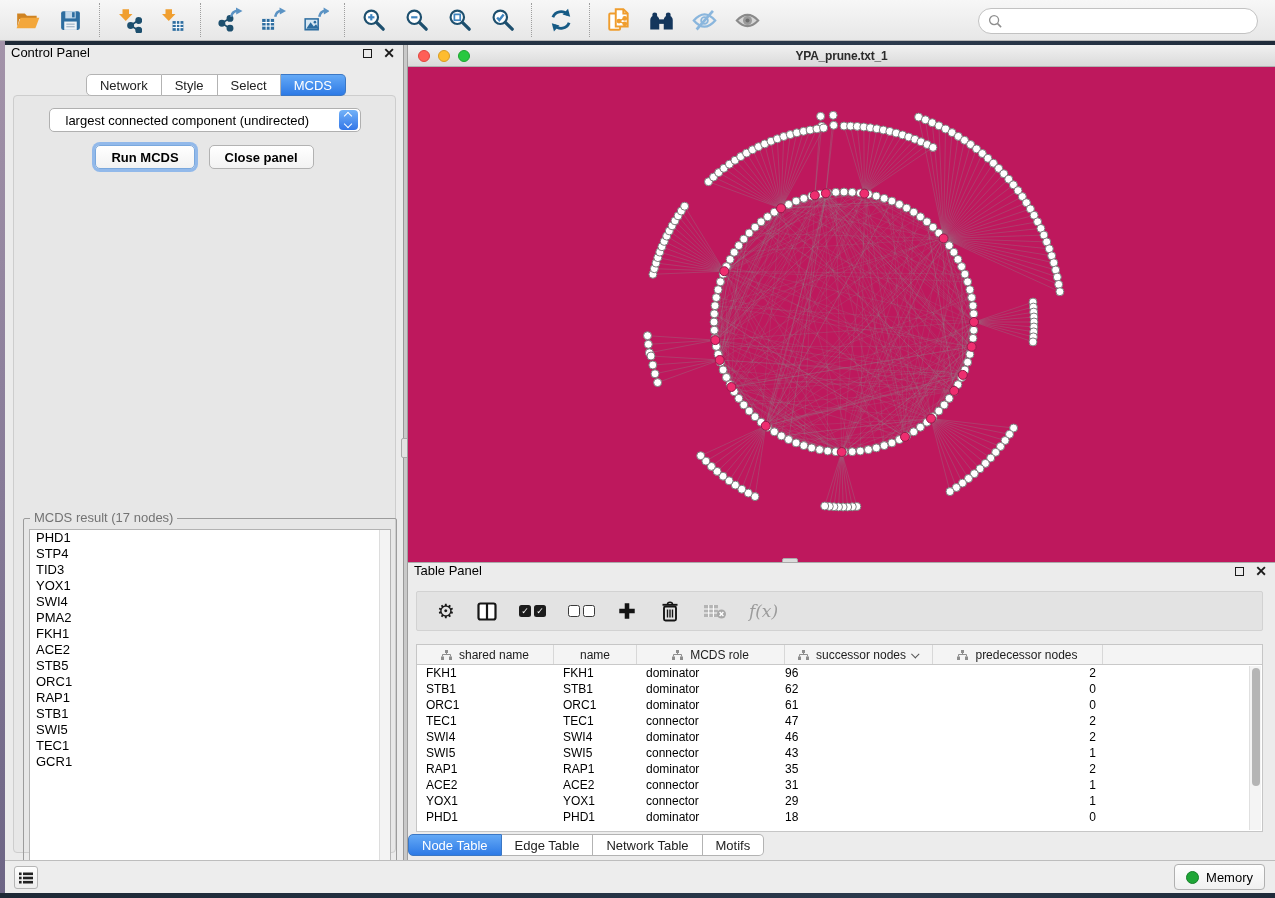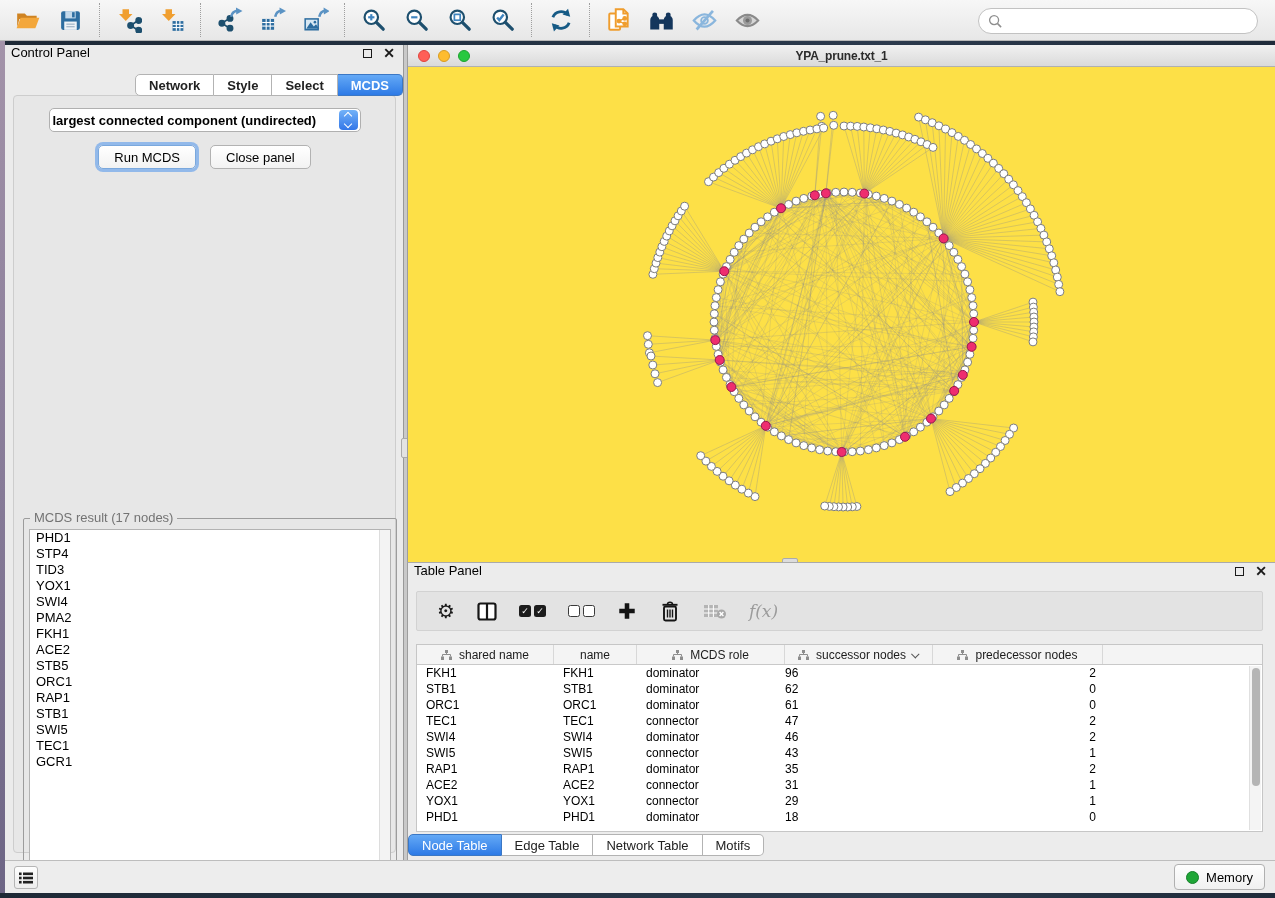--- a/index.html
+++ b/index.html
@@ -26,56 +26,56 @@
     background:linear-gradient(#a393a9,#8d809c 40%,#6d6585); }
 
   
   .control-panel { position:absolute; left:5px; top:45px; width:399px; height:815px;
     background:#ebebeb; border-right:1px solid #999; }
   .panel-header { height:26px; display:flex; align-items:flex-start; padding:0 6px; font-size:13px; color:#000; }
   .panel-header .spacer { flex:1; }
   .win-btn { width:16px; height:16px; display:flex; align-items:center; justify-content:center; margin-left:6px; }
   .float-glyph { width:9px; height:9px; border:1.5px solid #1a1a1a; display:inline-block; }
   .close-glyph { font-size:14px; font-weight:bold; color:#1a1a1a; line-height:14px; }
-  .cp-tabs { position:absolute; top:29px; left:0; width:100%; display:flex; justify-content:flex-end; z-index:2;font-weight:bold; }
+  .cp-tabs { position:absolute; top:29px; left:12px; width:100%; display:flex; justify-content:center; z-index:2; }
   .seg { display:flex; }
   .seg .tab { background:#fff; border:1px solid #b3b3b3; border-left:none; padding:3px 13px;
     font-size:13px; color:#222; height:22px; display:flex; align-items:center; }
   .seg .tab:first-child { border-left:1px solid #b3b3b3; border-radius:5px 0 0 5px; }
   .seg .tab:last-child { border-radius:0 5px 5px 0; }
   .seg .tab.active { background:linear-gradient(#64a9f6,#2d7ae6); color:#fff; border-color:#3b77c4; }
   .cp-body { position:absolute; left:8px; top:50px; width:383px; height:758px;
     background:#e7e7e7; border:1px solid #cdcdcd; border-radius:4px; }
   .opt-label { text-align:center; margin-top:18px; font-size:13px; color:#000; }
   .dropdown { margin:12px auto 0 auto; width:312px; height:24px; background:#fff;
     border:1px solid #b0b0b0; border-radius:5px; display:flex; align-items:center; position:relative; }
-  .dropdown .dd-value { flex:1; padding-left:3px; font-size:13px; color:#000; white-space:nowrap; overflow:hidden;font-weight:bold; }
+  .dropdown .dd-value { flex:1; padding-left:16px; font-size:13px; color:#000; white-space:nowrap; overflow:hidden; }
   .dd-stepper { width:19px; height:20px; margin-right:2px; border-radius:4px;
     background:linear-gradient(#72b2f8,#3276e8); display:flex; flex-direction:column; align-items:center; justify-content:center; gap:2px; }
   .dd-chev { width:6px; height:6px; border-left:1.8px solid #fff; border-bottom:1.8px solid #fff; }
   .dd-chev.up { transform:rotate(135deg); margin-top:1px; }
   .dd-chev.down { transform:rotate(-45deg); margin-bottom:2px; }
-  .btn-row { display:flex; justify-content:center; gap:14px; margin-top:13px; }
+  .btn-row { display:flex; justify-content:center; gap:14px; margin-top:13px;font-weight:bold; }
   .mac-btn { background:linear-gradient(#ffffff,#f2f2f2); border:1px solid #b2b2b2; border-radius:5px;
     padding:3px 15px; font-size:13px; color:#000; height:24px; display:flex; align-items:center; }
   .mac-btn.focused { box-shadow:0 0 0 3px rgba(100,160,235,.65); border-color:#7aa8dd; }
   .mcds-fieldset { position:absolute; left:9px; top:422px; width:374px; height:372px;
     border:1px solid #9c9c9c; border-radius:2px; }
   .mcds-legend { position:absolute; top:-9px; left:6px; background:#e7e7e7; padding:0 4px; font-size:13px; color:#737373; }
   .listbox { position:absolute; left:5px; right:5px; top:10px; bottom:5px; background:#fff; border:1px solid #b3b3b3; overflow:hidden; }
   .listbox .li { font-size:13px; line-height:16px; padding-left:6px; color:#000; }
   .lb-scroll { position:absolute; right:0; top:0; bottom:0; width:11px; background:#f3f3f3; border-left:1px solid #ddd; }
 
   
   .v-splitter { position:absolute; left:404px; top:45px; width:3px; height:815px; background:#c9c9c9; }
   .v-handle { position:absolute; left:401px; top:438px; width:9px; height:20px; background:#e3e3e3; border:1px solid #aaa; border-radius:2px; }
   .h-handle { position:absolute; left:782px; top:558px; width:16px; height:8px; background:#dcdcdc; border:1px solid #aaa; border-radius:2px; }
 
   
-  .network-panel { position:absolute; left:407px; top:45px; width:868px; height:517px; background:#fde047; border-left:1px solid #9e9e9e;text-align:center; }
+  .network-panel { position:absolute; left:407px; top:45px; width:868px; height:517px; background:#be185d; border-left:1px solid #9e9e9e;text-align:center; }
   .net-titlebar { height:22px; background:linear-gradient(#f1f1f1,#dadada); border-bottom:1px solid #b0b0b0; position:relative;
     display:flex; align-items:center; justify-content:center; }
   .light { width:12px; height:12px; border-radius:50%; position:absolute; top:5px; }
   .light.red { left:10px; background:#ff5f57; border:0.5px solid #e0443e; }
   .light.yellow { left:30px; background:#febc2e; border:0.5px solid #d89c22; }
   .light.green { left:50px; background:#28c840; border:0.5px solid #1da32f; }
   .net-title { font-size:12px; font-weight:bold; color:#2b2b2b; letter-spacing:-0.2px; }
   .net-canvas { position:absolute; left:0; top:22px; width:868px; height:495px; }
 
   

